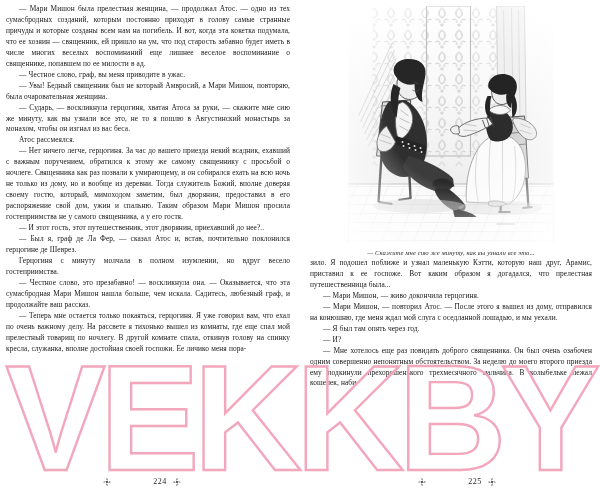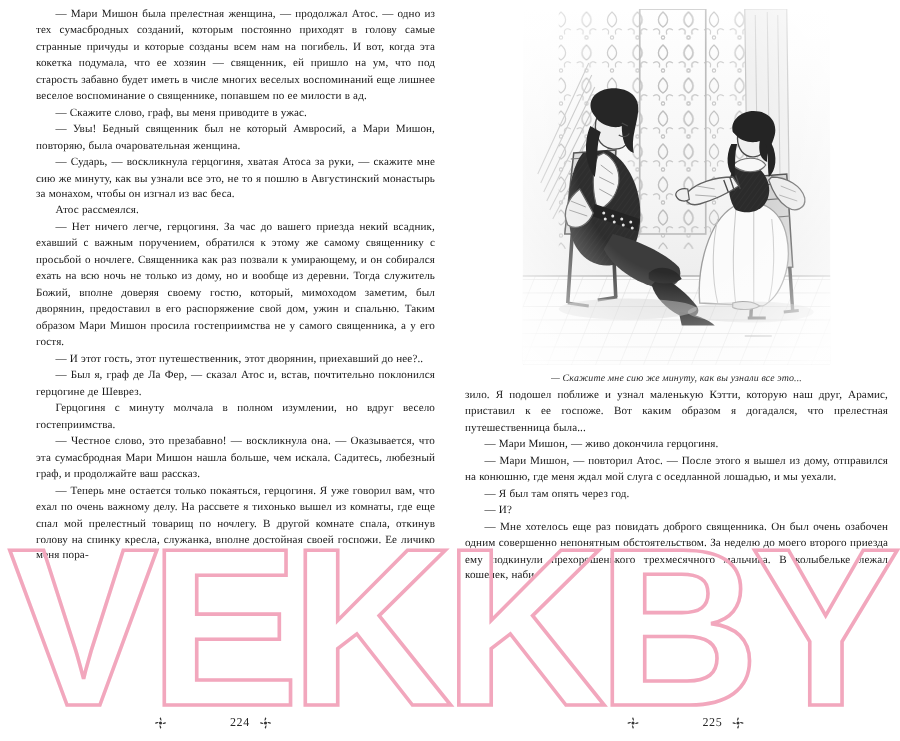--- a/index.html
+++ b/index.html
@@ -24,21 +24,21 @@
     background: #ffffff;
   }
 
   
   .page {
     position: absolute;
     top: 0;
     height: 494px;
     box-sizing: border-box;
   }
-  #page-left  { left: 0;   width: 300px; padding: 4px 10px 0 24px; }
+  #page-left  { left: 0;   width: 300px; padding: 4px 10px 0 6px; }
   #page-right { left: 300px; width: 300px; padding: 4px 8px 16px 10px; }
 
   .page-body {
     position: relative;
     height: 458px;
   }
 
   
   .para {
     margin: 0;
@@ -133,21 +133,21 @@
   }
 </style>
 </head>
 <body>
 
 <div id="spread">
 
   <div class="page" id="page-left">
     <div class="page-body">
       <p class="para indent">— Мари Мишон была прелестная женщина, — продолжал Атос. — одно из тех сумасбродных созданий, которым постоянно приходят в голову самые странные причуды и которые созданы всем нам на погибель. И вот, когда эта кокетка подумала, что ее хозяин — священник, ей пришло на ум, что под старость забавно будет иметь в числе многих веселых воспоминаний еще лишнее веселое воспоминание о священнике, попавшем по ее милости в ад.</p>
-      <p class="para indent">— Скажите слово, граф, вы меня приводите в ужас.</p>
+      <p class="para indent">— Честное слово, граф, вы меня приводите в ужас.</p>
       <p class="para indent">— Увы! Бедный священник был не который Амвросий, а Мари Мишон, повторяю, была очаровательная женщина.</p>
       <p class="para indent">— Сударь, — воскликнула герцогиня, хватая Атоса за руки, — скажите мне сию же минуту, как вы узнали все это, не то я пошлю в Августинский монастырь за монахом, чтобы он изгнал из вас беса.</p>
       <p class="para indent">Атос рассмеялся.</p>
       <p class="para indent">— Нет ничего легче, герцогиня. За час до вашего приезда некий всадник, ехавший с важным поручением, обратился к этому же самому священнику с просьбой о ночлеге. Священника как раз позвали к умирающему, и он собирался ехать на всю ночь не только из дому, но и вообще из деревни. Тогда служитель Божий, вполне доверяя своему гостю, который, мимоходом заметим, был дворянин, предоставил в его распоряжение свой дом, ужин и спальню. Таким образом Мари Мишон просила гостеприимства не у самого священника, а у его гостя.</p>
       <p class="para indent">— И этот гость, этот путешественник, этот дворянин, приехавший до нее?..</p>
       <p class="para indent">— Был я, граф де Ла Фер, — сказал Атос и, встав, почтительно поклонился герцогине де Шеврез.</p>
       <p class="para indent">Герцогиня с минуту молчала в полном изумлении, но вдруг весело гостеприимства.</p>
       <p class="para indent">— Честное слово, это презабавно! — воскликнула она. — Оказывается, что эта сумасбродная Мари Мишон нашла больше, чем искала. Садитесь, любезный граф, и продолжайте ваш рассказ.</p>
       <p class="para indent">— Теперь мне остается только покаяться, герцогиня. Я уже говорил вам, что ехал по очень важному делу. На рассвете я тихонько вышел из комнаты, где еще спал мой прелестный товарищ по ночлегу. В другой комнате спала, откинув голову на спинку кресла, служанка, вполне достойная своей госпожи. Ее личико меня пора-</p>
     </div>

